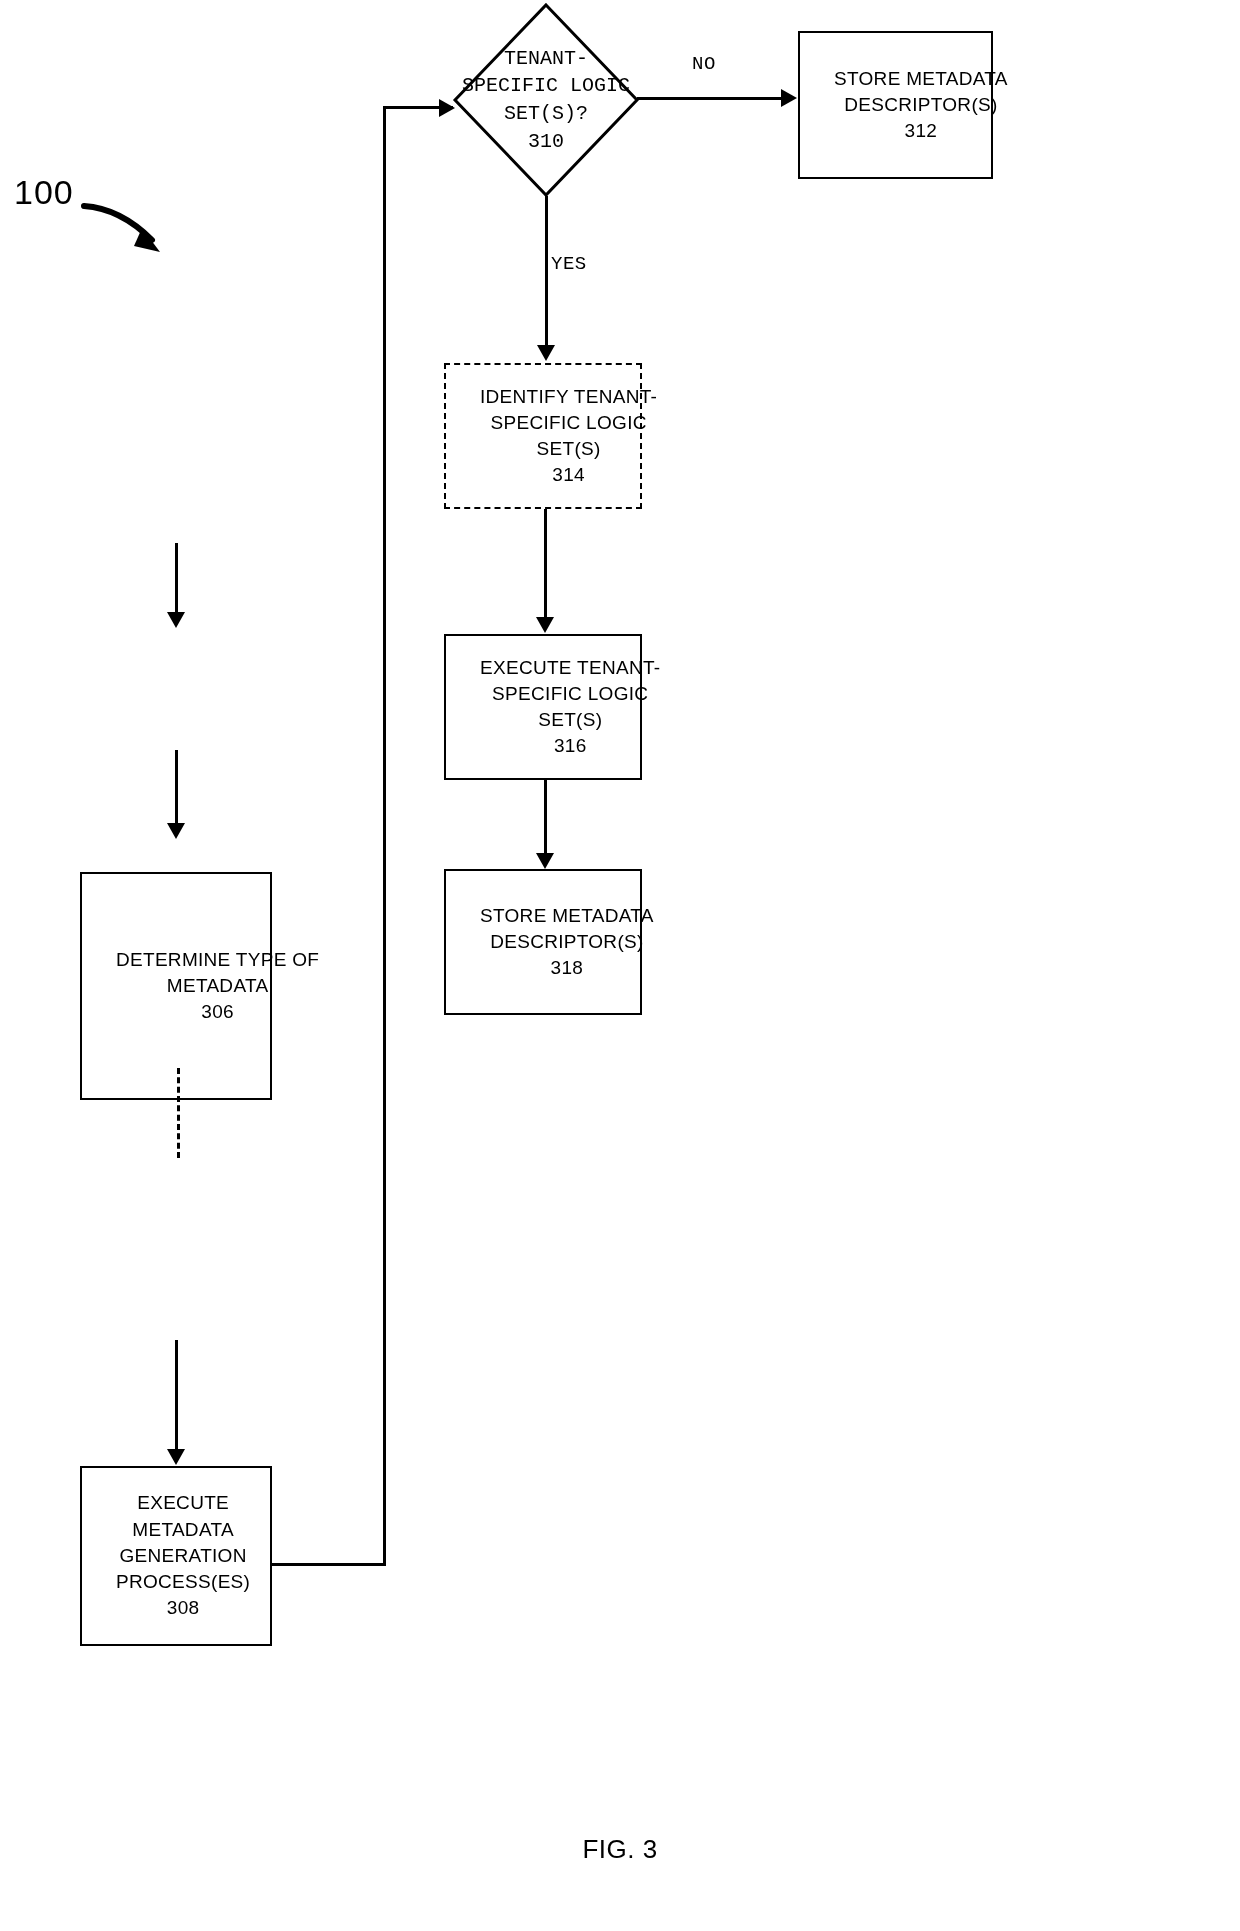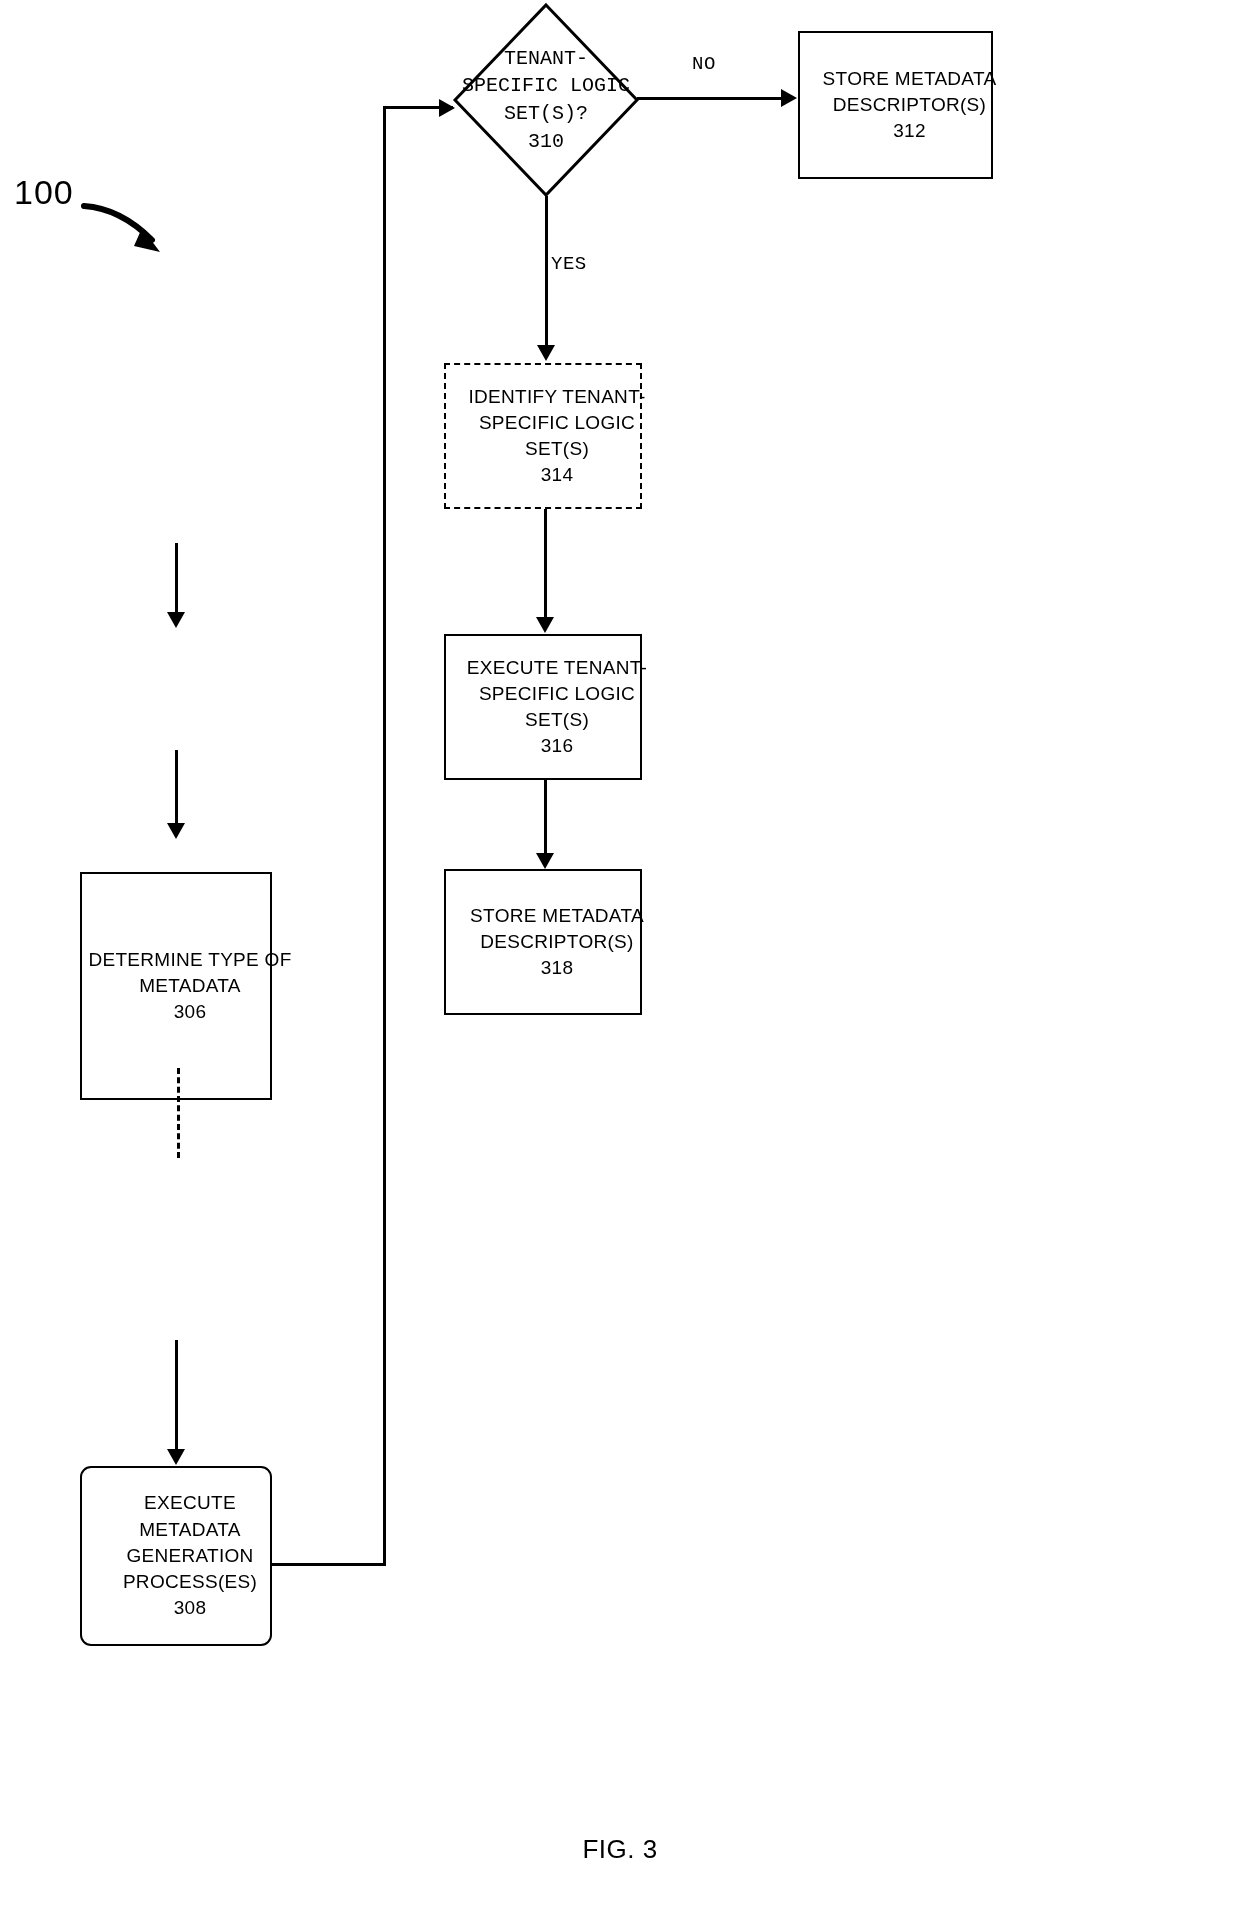--- a/index.html
+++ b/index.html
@@ -18,21 +18,20 @@
   }
 
   
   .node {
     position: absolute;
     box-sizing: border-box;
     border: 2px solid #000;
     background: #fff;
     display: flex;
     align-items: center;
-    justify-content: center;
     text-align: center;
     letter-spacing: 0.3px;
     padding-left: 28px;
   }
   .node.dashed { border-style: dashed; border-width: 2px; }
   .node .lines {
     font-size: 19px;
     line-height: 1.38;
     font-weight: 400;
     padding: 0 6px;
@@ -217,21 +216,21 @@
 
   <div class="freetext" style="left:45px; top:1230px; width:265px;">
     <span></span>
     <span></span>
     <span></span>
   </div>
 
   <div class="conn v" style="left:175px; top:1340px; height:112px;"></div>
   <div class="arrowhead-down" style="left:167px; top:1449px;"></div>
 
-  <div class="node" style="left:80px; top:1466px; width:192px; height:180px;border-radius:11px;">
+  <div class="node" style="left:80px; top:1466px; width:192px; height:180px;">
     <div class="lines">
       <span>EXECUTE</span>
       <span>METADATA</span>
       <span>GENERATION</span>
       <span>PROCESS(ES)</span>
       <span>308</span>
     </div>
   </div>
 
   <div class="conn h" style="left:272px; top:1563px; width:114px;"></div>

